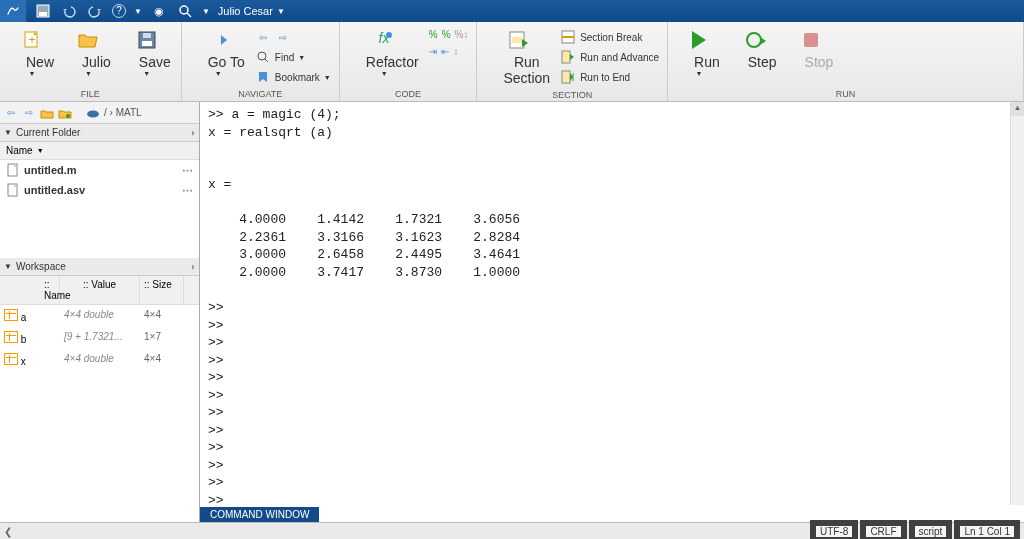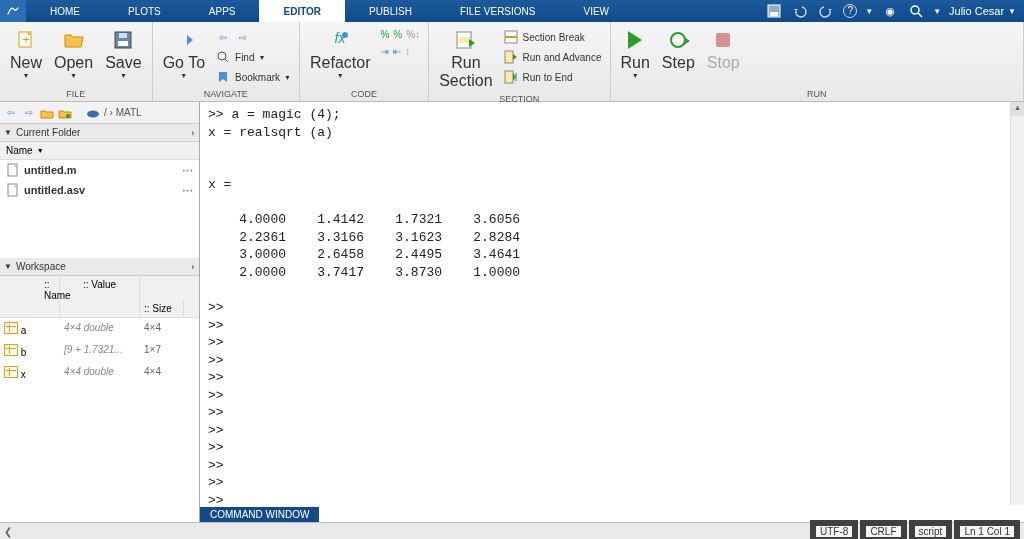--- a/index.html
+++ b/index.html
@@ -15,21 +15,21 @@
 .titlebar .right .icon { width: 18px; height: 18px; display: flex; align-items: center; justify-content: center; cursor: pointer; }
 .titlebar .user { font-size: 11px; display: flex; align-items: center; gap: 4px; cursor: pointer; }
 .titlebar .dd { font-size: 8px; }
 
 .toolstrip { height: 80px; background: linear-gradient(#f5f5f5, #e8e8e8); border-bottom: 1px solid #bbb; display: flex; }
 .toolgroup { border-right: 1px solid #ccc; display: flex; flex-direction: column; }
 .toolgroup .buttons { flex: 1; display: flex; align-items: flex-start; padding: 4px 6px 0 6px; gap: 4px; }
 .toolgroup .label { text-align: center; font-size: 9px; color: #555; padding: 2px 0; }
 .bigbtn { display: flex; flex-direction: column; align-items: center; gap: 2px; padding: 2px 4px; cursor: pointer; min-width: 34px; }
 .bigbtn .ico { width: 24px; height: 24px; display: flex; align-items: center; justify-content: center; }
-.bigbtn .lbl { font-size: 16px; color: #333; }
+.bigbtn .lbl { font-size: 14px; color: #333; margin-left: 16px; }
 .bigbtn .dd { font-size: 7px; color: #333; margin-top: -2px; }
 .smallrow { display: flex; align-items: center; gap: 4px; font-size: 10px; color: #333; cursor: pointer; padding: 1px 2px; }
 .smallrow .ico { width: 16px; height: 16px; display: flex; align-items: center; justify-content: center; }
 .vcol { display: flex; flex-direction: column; gap: 2px; padding-top: 2px; }
 .runico { width: 0; height: 0; border-left: 14px solid #2a9d2a; border-top: 9px solid transparent; border-bottom: 9px solid transparent; }
 .stepico { width: 16px; height: 16px; border: 2px solid #2a9d2a; border-radius: 50%; position: relative; }
 .stepico::after { content: ''; position: absolute; right: -6px; top: 3px; width: 0; height: 0; border-left: 6px solid #2a9d2a; border-top: 4px solid transparent; border-bottom: 4px solid transparent; }
 .stopico { width: 14px; height: 14px; background: #d89090; border-radius: 2px; }
 
 .body-area { display: flex; height: 420px; }
@@ -69,29 +69,20 @@
 </style>
 </head>
 <body>
 
 <div class="titlebar">
   <div class="logo">
     <svg viewBox="0 0 16 16">
         <path d="M2 12 Q6 2 9 6 Q11 9 14 4" stroke="#fff" fill="none" stroke-width="1.5"></path>
       </svg>
   </div>
-  <div class="tabs" id="main-tabs">
-      <div class="tab">HOME</div>
-      <div class="tab">PLOTS</div>
-      <div class="tab">APPS</div>
-      <div class="tab active">EDITOR</div>
-      <div class="tab">PUBLISH</div>
-      <div class="tab">FILE VERSIONS</div>
-      <div class="tab">VIEW</div>
-    </div>
   <div class="right">
     <span class="icon">
         <svg width="14" height="14" viewBox="0 0 14 14">
           <rect x="1" y="1" width="12" height="12" fill="#9ab" stroke="#fff"></rect>
           <rect x="3" y="8" width="8" height="4" fill="#fff"></rect>
         </svg>
       </span>
     <span class="icon">
         <svg width="14" height="14" viewBox="0 0 14 14">
           <path d="M9 3 A5 5 0 1 1 3 7" stroke="#cde" fill="none" stroke-width="1.5"></path>
@@ -135,21 +126,21 @@
           </span>
         <span class="lbl">New</span>
           <span class="dd">▼</span>
       </div>
       <div class="bigbtn">
         <span class="ico">
             <svg width="22" height="22" viewBox="0 0 22 22">
               <path d="M2 6 L8 6 L10 8 L20 8 L18 18 L2 18 Z" fill="#f7c14a" stroke="#c89000"></path>
             </svg>
           </span>
-        <span class="lbl">Open</span>
+        <span class="lbl">Julio</span>
           <span class="dd">▼</span>
       </div>
       <div class="bigbtn">
         <span class="ico">
             <svg width="22" height="22" viewBox="0 0 22 22">
               <rect x="3" y="3" width="16" height="16" fill="#6a88a8" stroke="#445"></rect>
               <rect x="6" y="12" width="10" height="5" fill="#fff"></rect>
               <rect x="7" y="4" width="8" height="5" fill="#cde"></rect>
             </svg>
           </span>
@@ -360,21 +351,21 @@
 
     <div class="panel-header">
       <span class="caret">▼</span>
       <span>Workspace</span>
       <span class="gear">◑</span>
     </div>
     <div class="ws-table">
       <div class="hdr">
         <span class="col" style="width:60px;padding-left:44px;">:: <span>Name</span></span>
         <span class="col" style="width:80px;text-align:center;">:: <span>Value</span></span>
-        <span class="col" style="width:44px;margin-top:24px;">:: <span>Size</span></span>
+        <span class="col" style="width:44px;">:: <span>Size</span></span>
       </div>
       <div id="ws-rows">
           <div class="ws-row">
             <span class="col" style="width:60px;"><span class="cico"></span> <span>a</span></span>
             <span class="col val" style="width:80px;">4×4 double</span>
             <span class="col" style="width:44px;color:#666;">4×4</span>
           </div>
           <div class="ws-row">
             <span class="col" style="width:60px;"><span class="cico"></span> <span>b</span></span>
             <span class="col val" style="width:80px;">[9 + 1.7321...</span>

